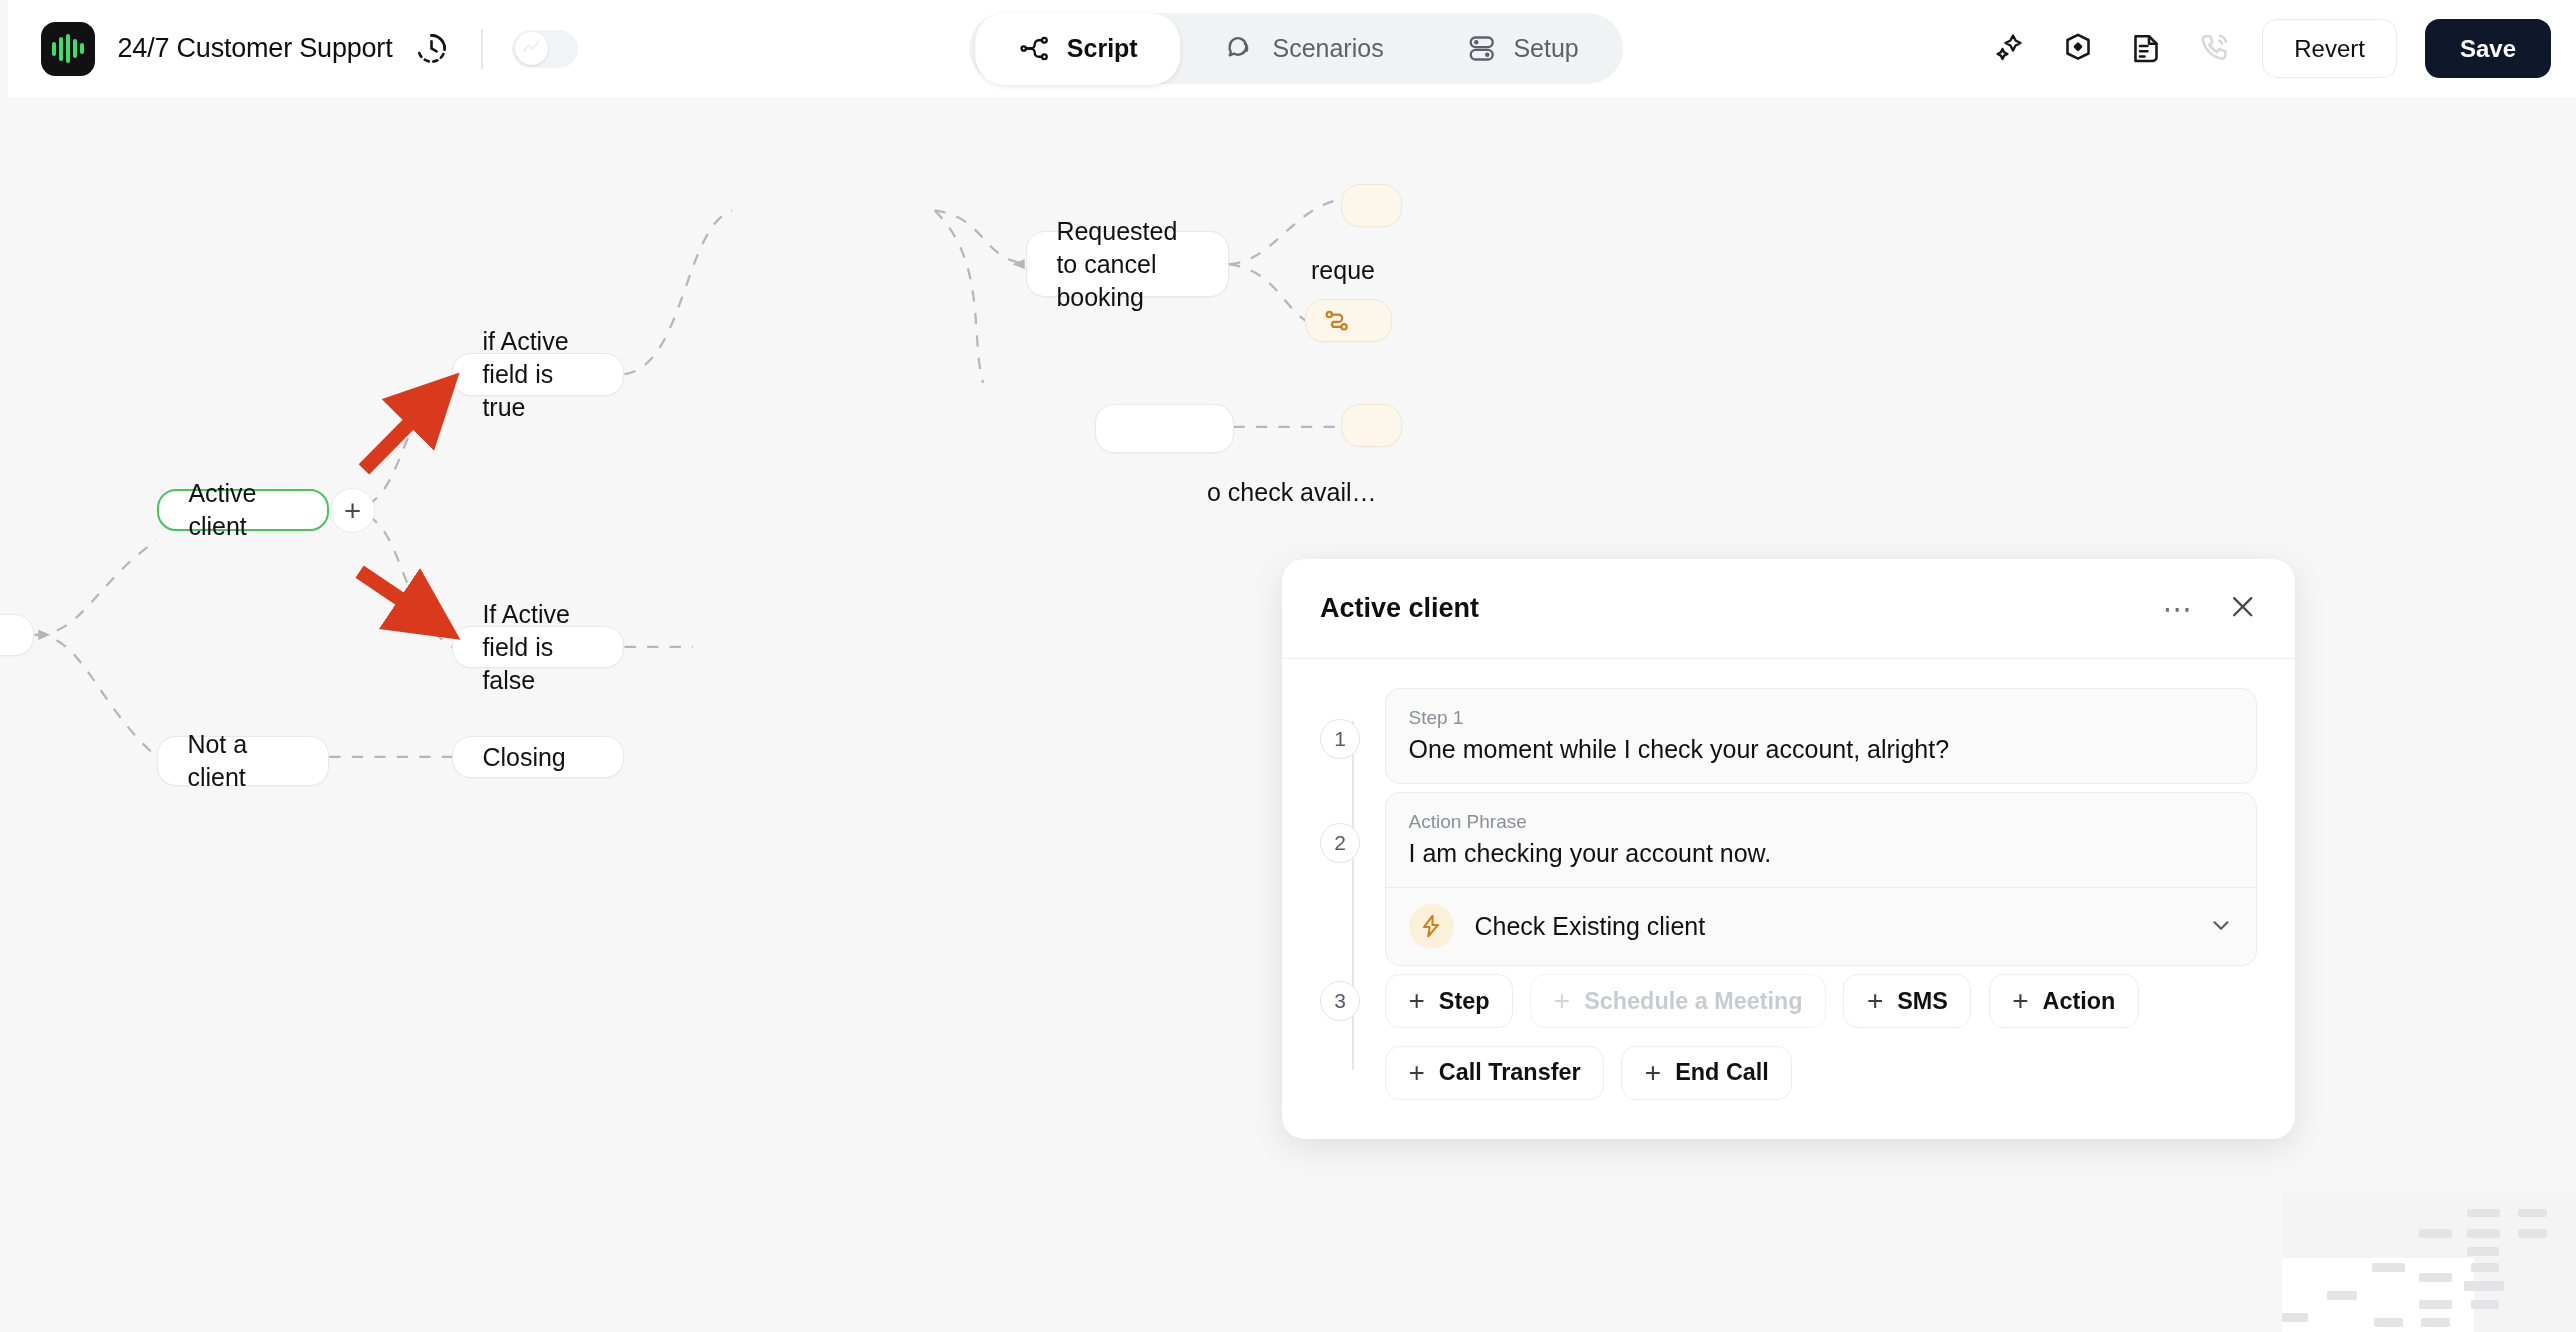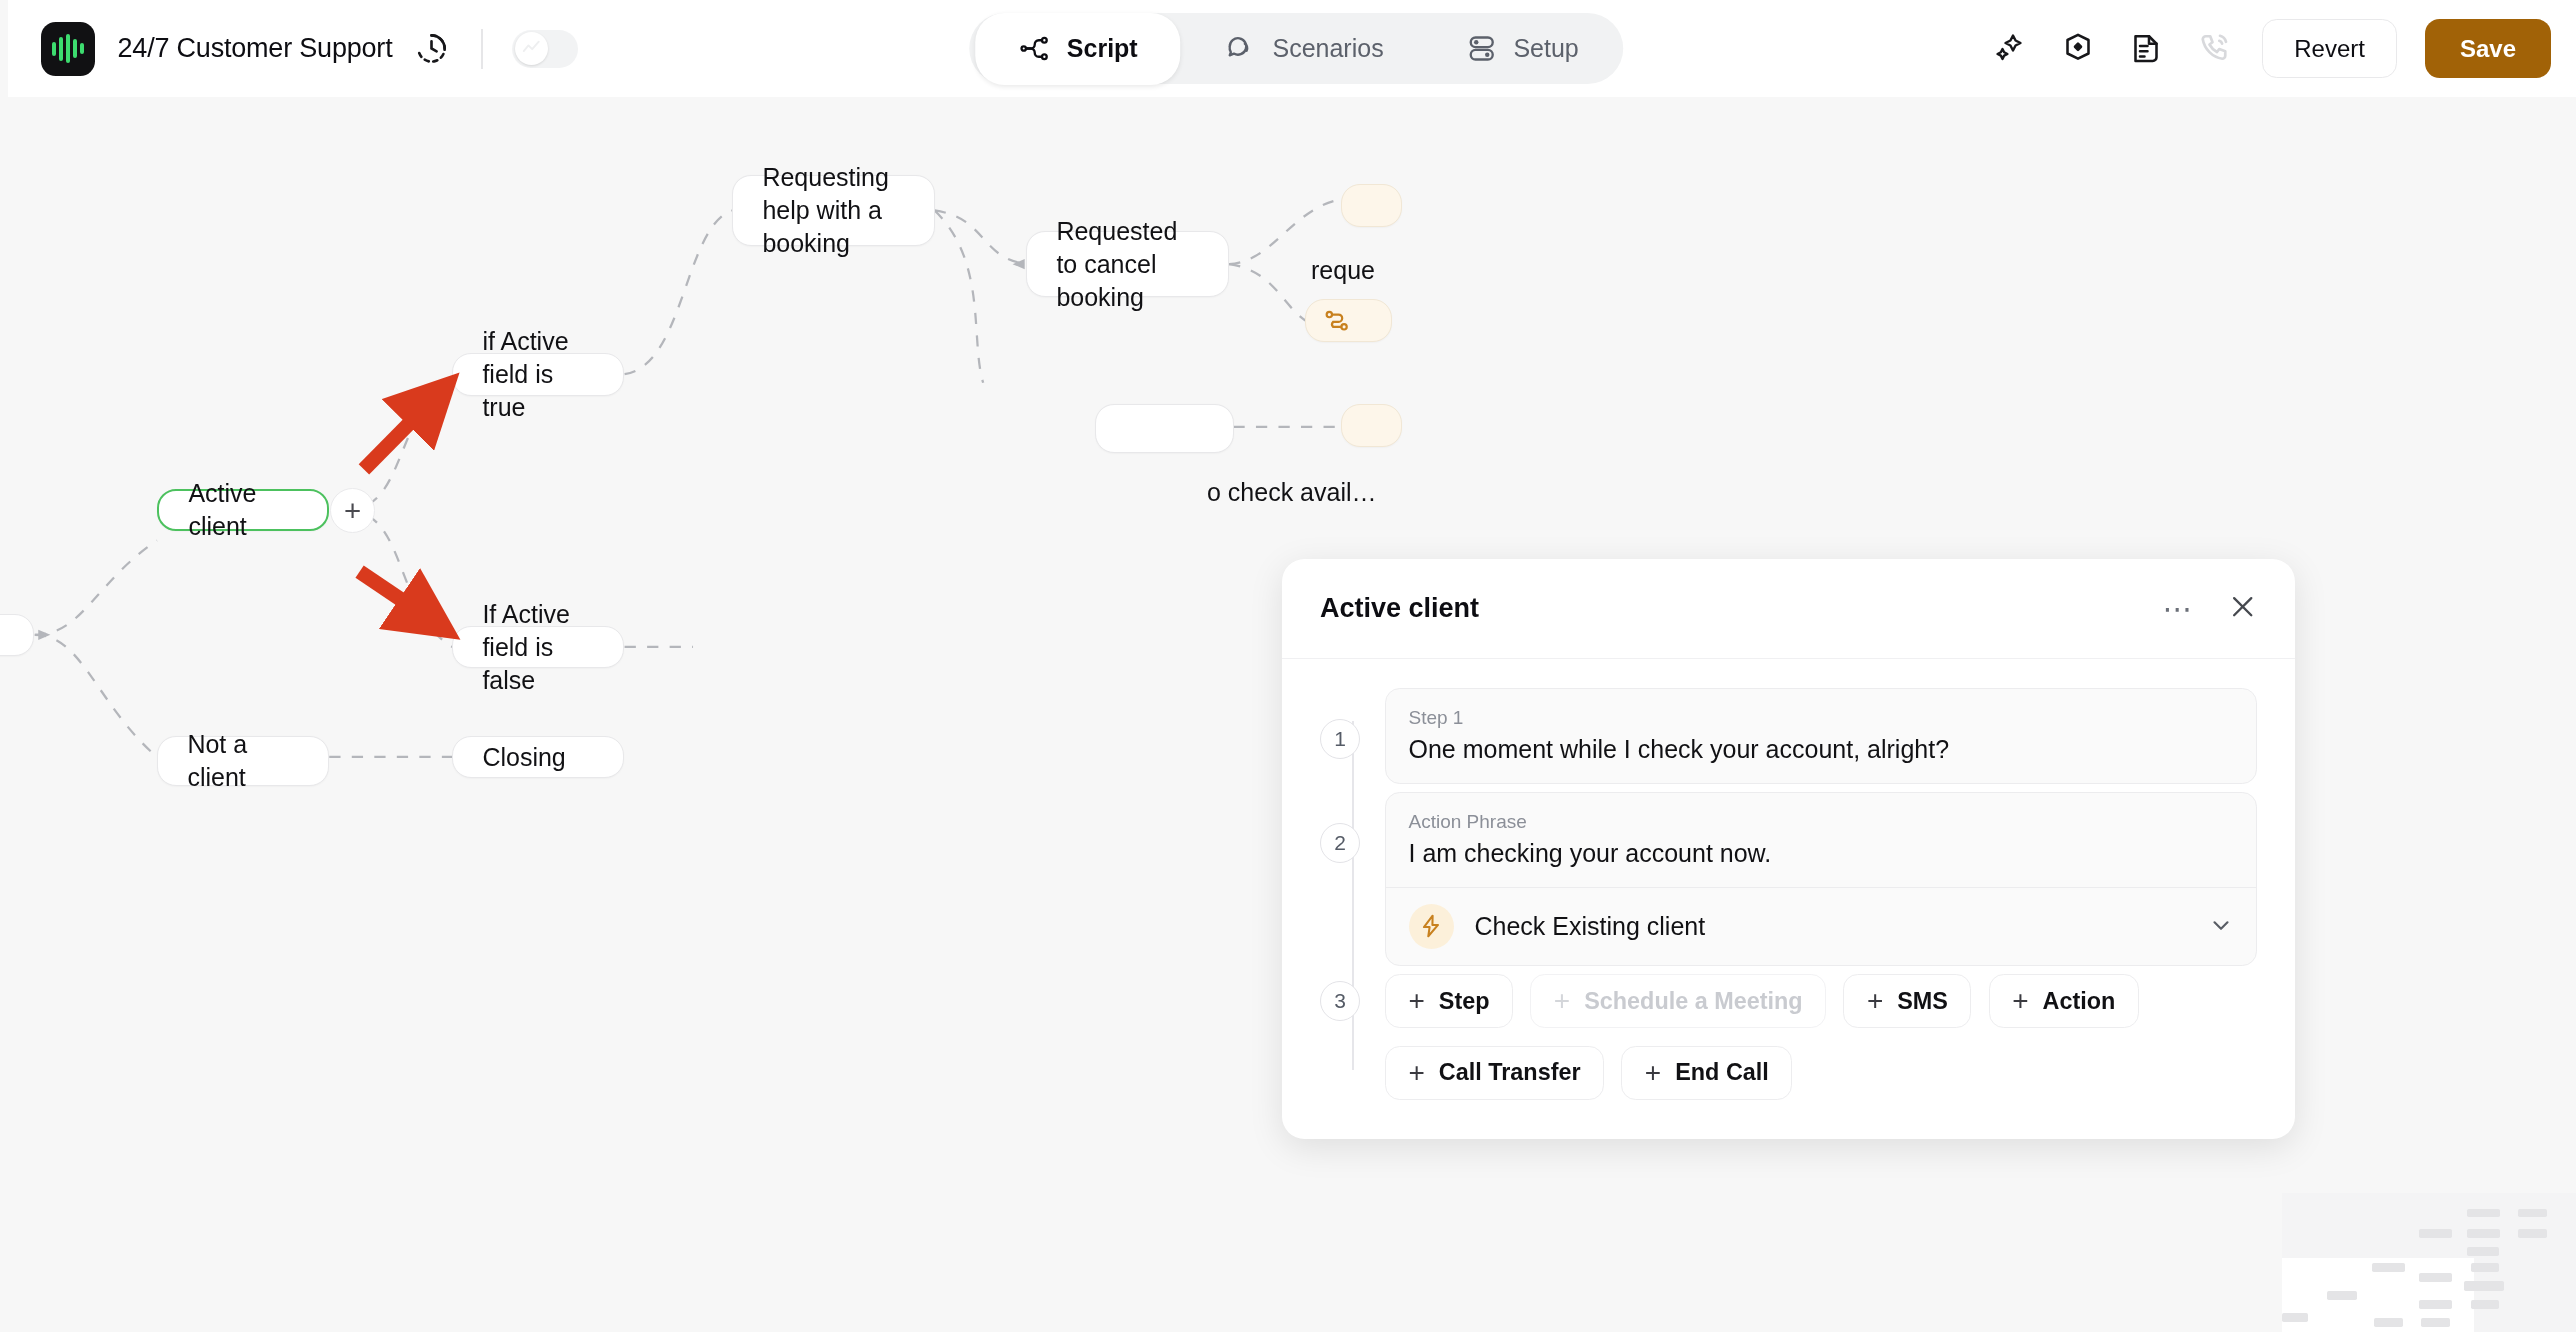--- a/index.html
+++ b/index.html
@@ -61,21 +61,21 @@
   .tab.active { background: #ffffff; color: #0d0d12; font-weight: 700;
     box-shadow: 0 1.7px 5.2px rgba(0,0,0,.09); padding: 0 43px; }
 
   .hdr-right { margin-left: auto; display: flex; align-items: center; gap: 28px; }
   .btn-revert {
     height: 59px; padding: 0 31px; border-radius: 14.7px; border: 1.7px solid #e9e9eb;
     background: #fff; font-size: 24px; color: #0d0d12; display: flex;
     align-items: center; font-weight: 400;
   }
   .btn-save {
-    height: 59px; padding: 0 35px; border-radius: 14.7px; background: #a16207;
+    height: 59px; padding: 0 35px; border-radius: 14.7px; background: #0f172a;
     color: #fff; font-size: 24px; display: flex; align-items: center; font-weight: 700;
   }
 
   
   .canvas {
     position: absolute; top: 97px; left: 0; width: 2576px; height: 1235px;
     background: #f7f7f7; overflow: hidden;
   }
   .edges { position: absolute; top: 0; left: 0; width: 2576px; height: 1235px; }
 
@@ -304,23 +304,20 @@
         <circle cx="18" cy="17" r="2.2"></circle>
         <path d="M8.2 7h5.3a3 3 0 0 1 0 6H9a3 3 0 0 0 0 4h6.8" stroke-linecap="round"></path>
       </svg>
     </div>
 
     <div class="node cream" style="left:1341px; top:307px; width:52px; height:43px;"></div>
 
     <div class="stray-label" style="left:1311px; top:159px;">reque</div>
     <div class="stray-label" style="left:1207px; top:381px;">o check avail…</div>
 
-    <div class="node" style="left:732px; top:78px; width:203px; height:71px;">
-      <span>Requesting help with a booking</span>
-    </div>
 
     <div class="node" style="left:1026px; top:134px; width:203px; height:66px;">
       <span>Requested to cancel booking</span>
     </div>
 
     <div class="node" style="left:452px; top:256px; width:172px; height:43px;">
       <span>if Active field is true</span>
     </div>
 
     <div class="node selected" style="left:157px; top:392px; width:172px; height:42px;">

